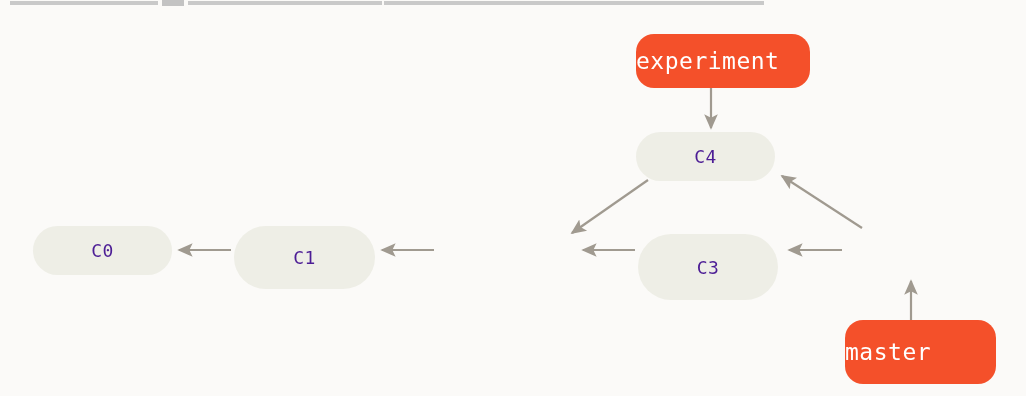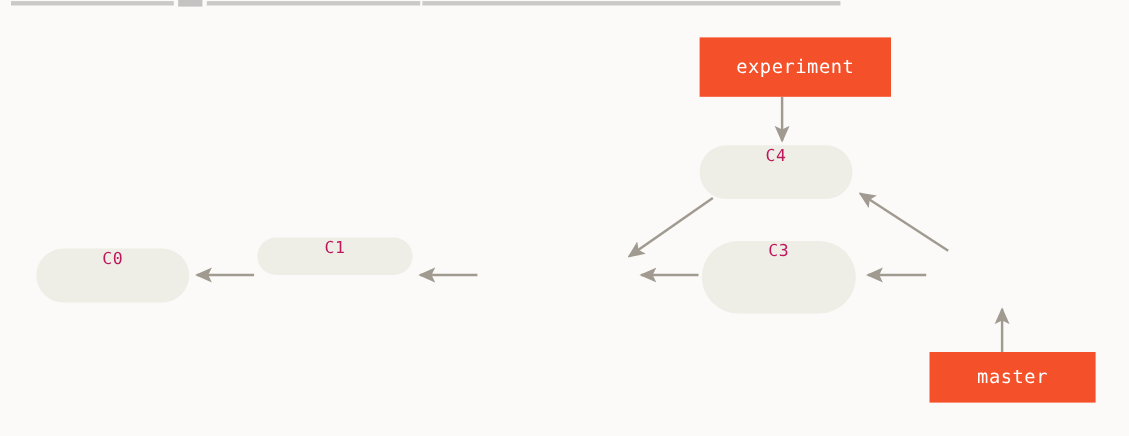--- a/index.html
+++ b/index.html
@@ -47,42 +47,43 @@
     top: 0;
     width: 1026px;
     height: 396px;
     pointer-events: none;
   }
 
   
   .commit-node {
     position: absolute;
     display: flex;
+    align-items: center;
     justify-content: center;
     background: #eeeee6;
     border-radius: 999px;
-    color: #be185d;
+    color: #4c1d95;
     font-family: "DejaVu Sans Mono", "Liberation Mono", monospace;
-    font-size: 15px;
+    font-size: 18px;
     letter-spacing: 0.5px;
     box-sizing: border-box;
   }
 
   
   .ref-label {
     position: absolute;
     display: flex;
     align-items: center;
-    justify-content: center;
     background: #f4502a;
     color: #ffffff;
     font-family: "DejaVu Sans Mono", "Liberation Mono", monospace;
-    font-size: 17px;
+    font-size: 23px;
     letter-spacing: 0.5px;
     box-sizing: border-box;
+    border-radius: 18px;
   }
 </style>
 </head>
 <body>
 
 <div id="diagram-root">
 
   <div class="top-chrome">
     <div class="chrome-bar seg-a"></div>
     <div class="chrome-bar seg-b"></div>
@@ -111,35 +112,35 @@
 
     <line x1="711" y1="88" x2="711" y2="128" stroke="#a09a90" stroke-width="2.2" marker-end="url(#arrowhead)"></line>
 
     <line x1="911" y1="320" x2="911" y2="281" stroke="#a09a90" stroke-width="2.2" marker-end="url(#arrowhead)"></line>
   </svg>
 
   <div class="commit-node" style="left:33px; top:226px; width:139px; height:49px;">
     <span>C0</span>
   </div>
 
-  <div class="commit-node" style="left:234px; top:216px; width:141px; height:34px;">
+  <div class="commit-node" style="left:234px; top:226px; width:141px; height:63px;">
     <span>C1</span>
   </div>
 
 
-  <div class="commit-node" style="left:638px; top:219px; width:140px; height:66px;">
+  <div class="commit-node" style="left:638px; top:234px; width:140px; height:66px;">
     <span>C3</span>
   </div>
 
   <div class="commit-node" style="left:636px; top:132px; width:139px; height:49px;">
     <span>C4</span>
   </div>
 
 
   <div class="ref-label" style="left:636px; top:34px; width:174px; height:54px;">
     <span>experiment</span>
   </div>
 
-  <div class="ref-label" style="left:845px; top:320px; width:151px; height:46px;">
+  <div class="ref-label" style="left:845px; top:320px; width:151px; height:64px;">
     <span>master</span>
   </div>
 
 </div>
 
 </body></html>

